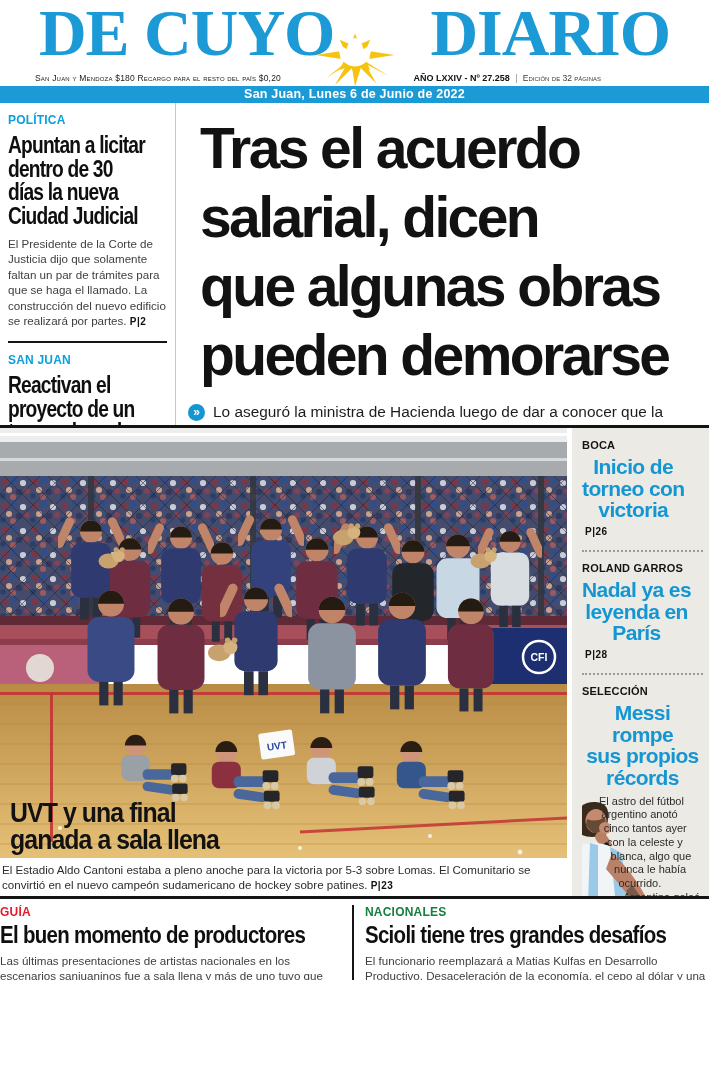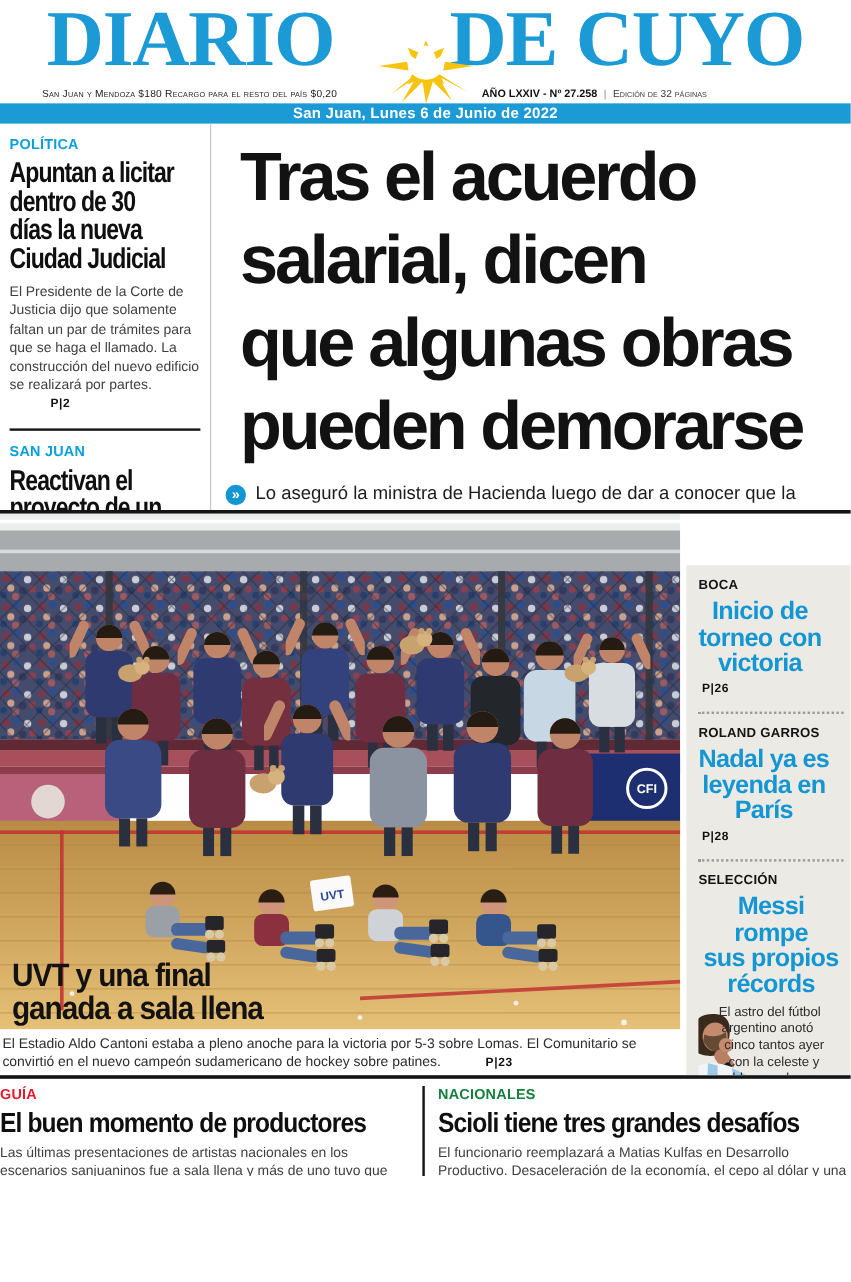--- a/index.html
+++ b/index.html
@@ -5,21 +5,21 @@
   * { box-sizing: border-box; margin: 0; padding: 0; }
   html,body { width:709px; height:1068px; }
   body { background:#fff; font-family:"Liberation Sans",sans-serif; color:#141414; overflow:hidden; }
 
   
   .masthead { position:relative; height:86px; background:#fff; }
   .logo-row { display:flex; justify-content:center; align-items:flex-start; column-gap:96px;
     font-family:"Liberation Serif",serif; font-weight:bold; font-size:66px; line-height:62px;
     color:#1B9AD6; letter-spacing:-1px; padding-top:2px; }
   .sun { position:absolute; left:50%; top:22px; transform:translateX(-50%); width:152px; height:66px; z-index:2; }
-  .meta-row { position:absolute; left:0; right:16px; bottom:3px; display:flex; justify-content:space-between;
+  .meta-row { position:absolute; left:0; right:4px; bottom:3px; display:flex; justify-content:space-between;
     align-items:baseline; padding:0 104px 0 35px; font-size:8.5px; color:#1a1a1a; }
   .price { font-variant:small-caps; letter-spacing:.2px; }
   .edition { font-variant:small-caps; color:#3a3a3a; }
   .edition .enum { font-weight:bold; color:#111; font-size:9px; }
   .edition .sep { margin:0 3px; color:#888; }
 
   .datebar { height:17px; background:#1B9AD6; color:#fff; font-weight:bold; font-size:12.5px;
     line-height:17px; text-align:center; letter-spacing:.2px; }
 
   
@@ -27,42 +27,42 @@
   .col-left { border-right:1px solid #c6c6c6; padding:10px 8px 0 8px; overflow:hidden; }
   .col-main { padding:9px 0 0 12px; overflow:hidden; }
 
   .kicker { font-weight:bold; font-size:12px; letter-spacing:.2px; }
   .kicker.blue { color:#0AA0DC; }
   .kicker.dark { color:#141414; font-size:13px; }
 
   .h-left { font-weight:bold; font-size:24px; line-height:23.5px; letter-spacing:-1px; color:#0f0f0f;
     white-space:pre-line; margin:6px 0 9px; transform:scaleX(.8); transform-origin:0 0; width:125%; }
   .body-sm { font-size:11.6px; line-height:15.4px; color:#3e3e3e; }
-  .pref { font-weight:bold; color:#111; font-size:10px; letter-spacing:.5px; white-space:nowrap;margin-left:34px; }
+  .pref { font-weight:bold; color:#111; font-size:10px; letter-spacing:.5px; white-space:nowrap; }
   .rule-sm { border:0; border-top:2.5px solid #151515; margin:12px 0 10px; }
 
   .h-lead { font-weight:bold; font-size:57px; line-height:69px; letter-spacing:-2.6px; color:#121212;
     white-space:pre-line; margin-top:2px;margin-left:12px; }
   .standfirst { display:flex; gap:8px; margin-top:12px; padding-right:2px; }
   .chev { flex:0 0 auto; width:17px; height:17px; border-radius:50%; background:#1496D2; color:#fff;
     font-weight:bold; font-size:12px; line-height:16px; text-align:center; margin-top:2px; }
   .standfirst p { font-size:15.4px; line-height:20.6px; color:#1d1d1d; }
 
   .rule-big { height:3px; background:#141414; }
 
   
   .mid-grid { display:grid; grid-template-columns:567px 1fr; column-gap:5px; height:468px; overflow:hidden; }
   .photo-wrap { position:relative; width:567px; height:430px; overflow:hidden; }
   .photo-wrap svg { display:block; }
   .overlay-title { position:absolute; left:10px; bottom:5px; font-weight:bold; font-size:27px;
     line-height:26.5px; letter-spacing:-1px; color:#121212; white-space:pre-line;
     transform:scaleX(.92); transform-origin:0 0; }
   .caption { padding:5px 6px 0 2px; font-size:11.6px; line-height:14.8px; color:#2c2c2c; width:567px; }
 
-  .sidebar { background:#ECEAE5; padding:11px 6px 0 10px; overflow:hidden;margin-top:43px; }
+  .sidebar { background:#ECEAE5; padding:11px 6px 0 10px; overflow:hidden; }
   .sb-kicker { font-weight:bold; font-size:11px; color:#141414; letter-spacing:.2px; }
   .sb-h { font-weight:bold; font-size:21px; line-height:21.5px; letter-spacing:-.6px; color:#1496D2;
     white-space:pre-line; margin-top:5px; display:inline-block;text-align:center; }
   .sb-item .pref { margin-left:3px; }
   .sb-div { border:0; border-top:2px dotted #9b9b9b; margin:11px 0 10px; }
   .sb-body { margin-top:6px; font-size:11px; line-height:13.8px; color:#2c2c2c; overflow:hidden; }
   .messi { float:left; width:80px; height:170px; margin:2px 3px 0 -10px;
     shape-outside:polygon(0 0, 20% 0, 30% 25%, 45% 50%, 65% 75%, 100% 100%, 0 100%); }
 
   
@@ -71,22 +71,22 @@
   .b-right { padding-left:11px; overflow:hidden; }
   .h-bottom { font-weight:bold; font-size:23px; letter-spacing:-.8px; color:#0f0f0f; margin:3px 0 4px;
     white-space:nowrap; transform:scaleX(.89); transform-origin:0 0; width:113%; }
   .kicker-b { font-weight:bold; font-size:12px; letter-spacing:.2px; }
 </style>
 </head>
 <body>
 
 <header class="masthead">
   <div class="logo-row">
+    <span>DE CUYO</span>
     <span>DIARIO</span>
-    <span>DE CUYO</span>
   </div>
   <svg class="sun" viewBox="0 0 140 92" aria-hidden="true">
     <polygon fill="#F6C40F" points="125,46 84.8,52.1 91.2,67.2 76.1,60.8 70,76 63.9,60.8 48.8,67.2 55.2,52.1 15,46 55.2,39.9 48.8,24.8 63.9,31.2 70,16 76.1,31.2 91.2,24.8 84.8,39.9"></polygon>
     <polygon fill="#F6C40F" points="70,46 30,78 58,60 42,88 66,64 70,90 78,64 100,86 84,58 118,76"></polygon>
     <path fill="#ffffff" d="M50,52 Q48,34 40,30 Q54,34 58,38 Q62,24 70,22 Q78,24 82,38 Q86,34 100,30 Q92,34 90,52 Q80,62 70,62 Q60,62 50,52 Z"></path>
   </svg>
   <div class="meta-row">
     <span class="price">San Juan y Mendoza $180 Recargo para el resto del país $0,20</span>
     <span class="edition">
       <span class="enum">AÑO LXXIV - Nº 27.258</span>

